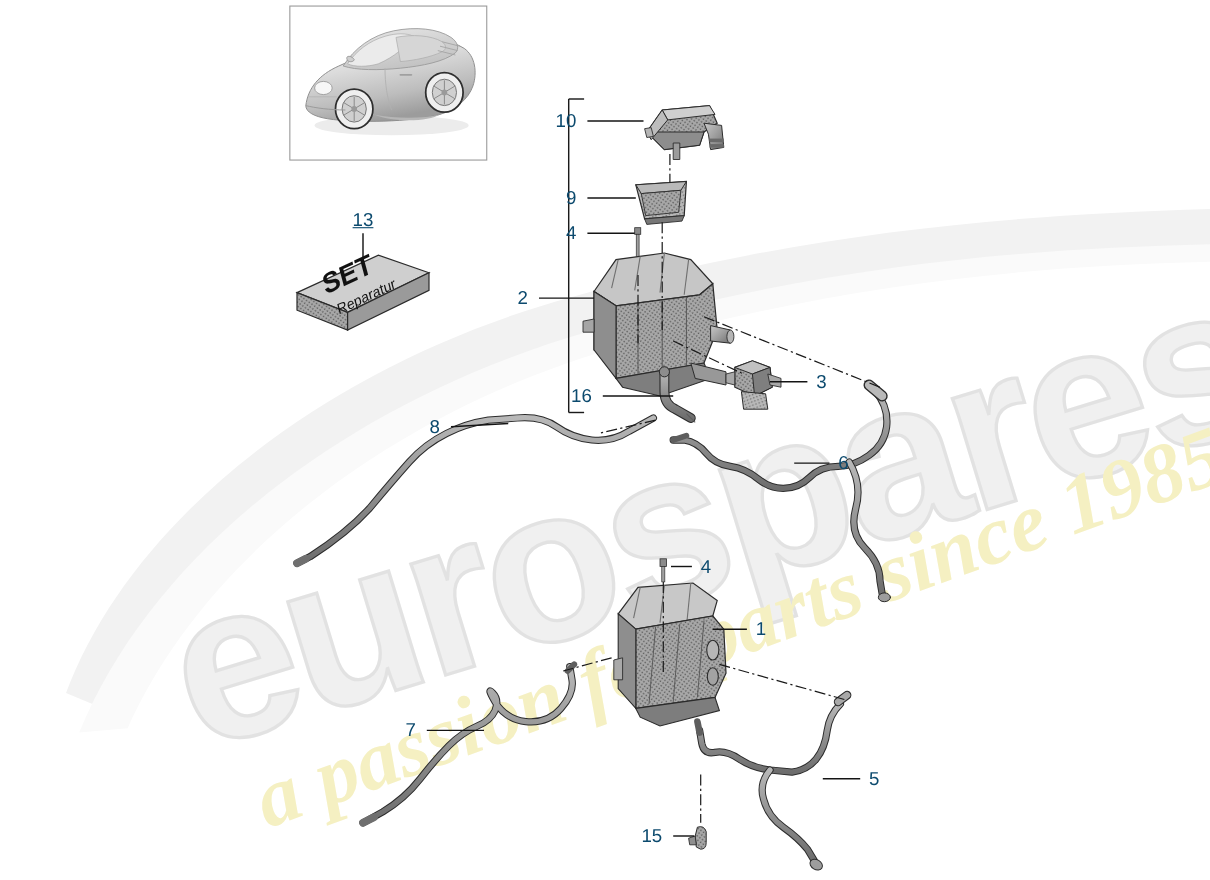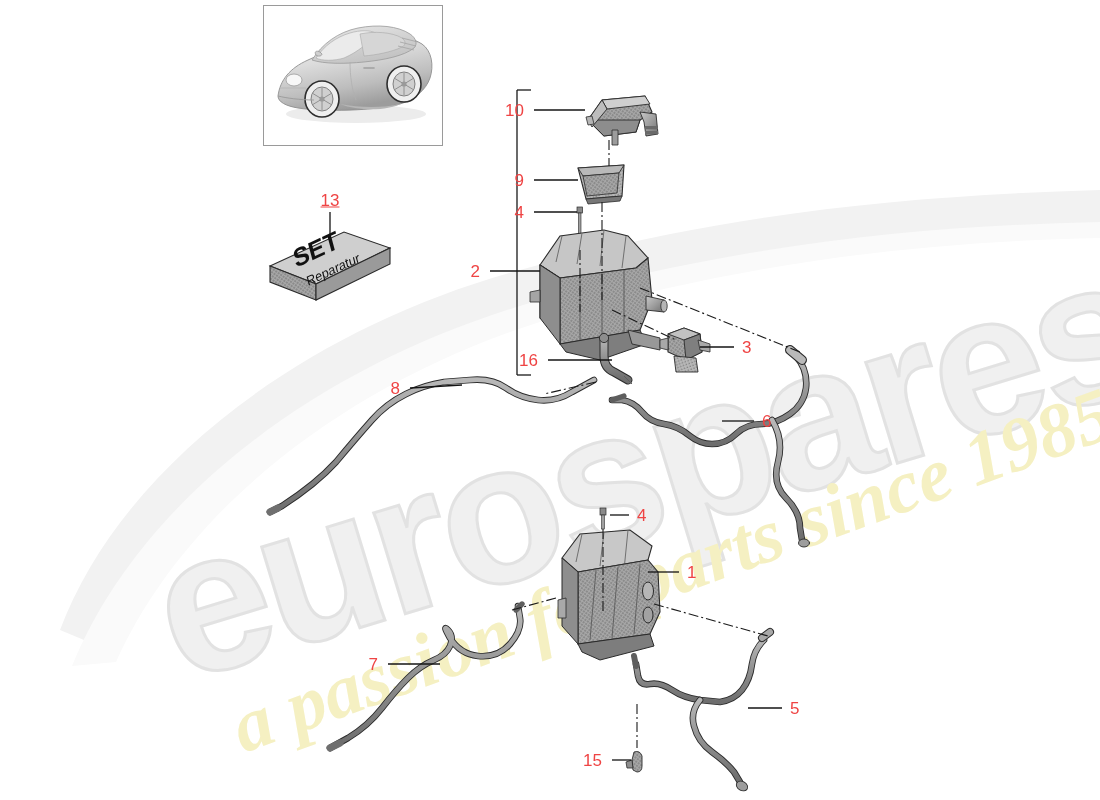--- a/index.html
+++ b/index.html
@@ -18,21 +18,21 @@
   #artboard{
     position:absolute;
     inset:0;
     width:1100px;
     height:800px;
   }
   .lbl{
     position:absolute;
     font-family:"Liberation Sans", sans-serif;
     font-size:17px;
-    color:#ef4444;
+    color:#0c4a6e;
     line-height:1;
     white-space:nowrap;
     user-select:none;
   }
   .lbl.r{ transform:translate(-100%,-50%); }
   .lbl.l{ transform:translate(0,-50%); }
   .lbl.c{ transform:translate(-50%,-50%); }
   #thumb-box{
     position:absolute;
     left:263px; top:5px;

